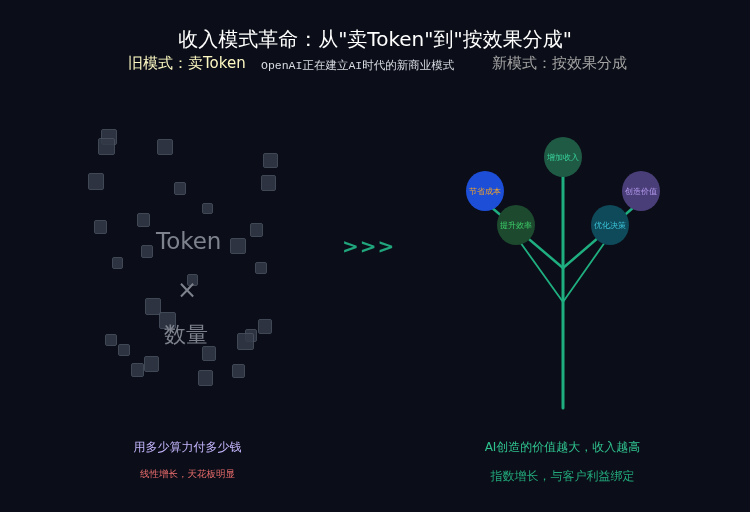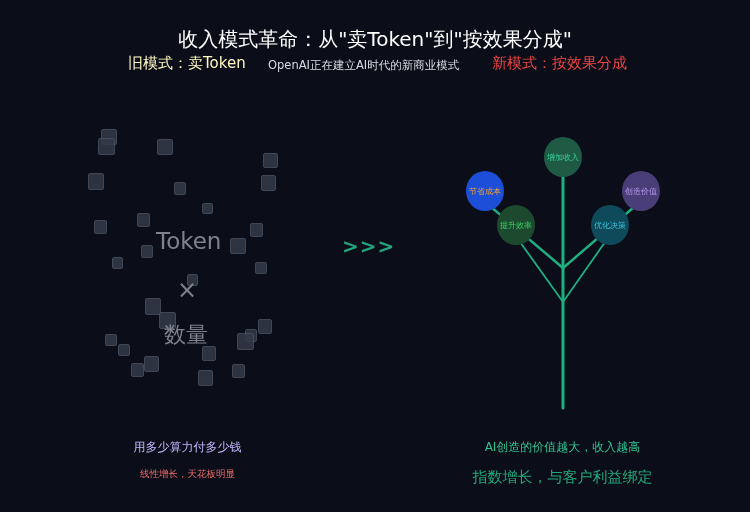--- a/index.html
+++ b/index.html
@@ -1,32 +1,32 @@
 <!DOCTYPE html>
 <html><head>
 <meta charset="utf-8">
 <style>
   html, body { margin:0; padding:0; }
   body { width:750px; height:512px; background:#0b0e18; position:relative; overflow:hidden;
          font-family:"DejaVu Sans","Liberation Sans",sans-serif; color:#fff; }
   .abs { position:absolute; }
   .title { left:0; width:750px; top:26px; text-align:center; font-size:20px; color:#ffffff; }
   .old-label { left:128px; top:54px; font-size:15px; color:#fef9c3; }
-  .desc { left:268px; top:58px; font-size:11.5px; color:#d8dbe2; }
-  .new-label { left:492px; top:54px; font-size:15px; color:#ef4444; }
+  .desc { left:261px; top:58px; font-size:11.5px; color:#d8dbe2;font-family:Liberation Mono, monospace; }
+  .new-label { left:492px; top:54px; font-size:15px; color:#a3a3a3; }
   .sq { position:absolute; background:#333a47; border:1px solid #4a5160; border-radius:2px; opacity:0.85; }
   .token-word { left:156px; top:228px; font-size:23px; color:#7d828d; }
   .times { left:177px; top:276px; font-size:24px; color:#7d828d; }
   .qty { left:164px; top:320px; font-size:22px; color:#7d828d; }
   .arrows { left:342px; top:234px; font-size:20px; color:#20a57c; letter-spacing:1px; font-weight:bold; }
   .node { position:absolute; border-radius:50%; display:flex; align-items:center; justify-content:center; font-size:8px; }
   .cap-left { left:0; width:375px; text-align:center; top:439px; font-size:12px; color:#c4b5fd; }
   .sub-left { left:0; width:375px; text-align:center; top:468px; font-size:9.5px; color:#e86b6b; }
   .cap-right { left:375px; width:375px; text-align:center; top:439px; font-size:12px; color:#2fc28f; }
-  .sub-right { left:375px; width:375px; text-align:center; top:468px; font-size:15px; color:#22a77a; }
+  .sub-right { left:375px; width:375px; text-align:center; top:468px; font-size:12px; color:#22a77a; }
 </style>
 </head>
 <body>
 
 <div class="abs title">收入模式革命：从"卖Token"到"按效果分成"</div>
 <div class="abs old-label">旧模式：卖Token</div>
 <div class="abs desc">OpenAI正在建立AI时代的新商业模式</div>
 <div class="abs new-label">新模式：按效果分成</div>
 
 <div>

